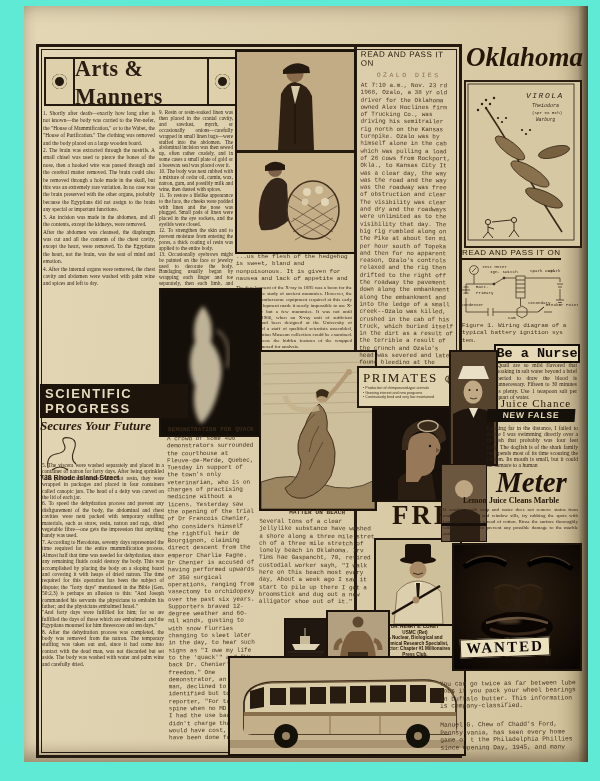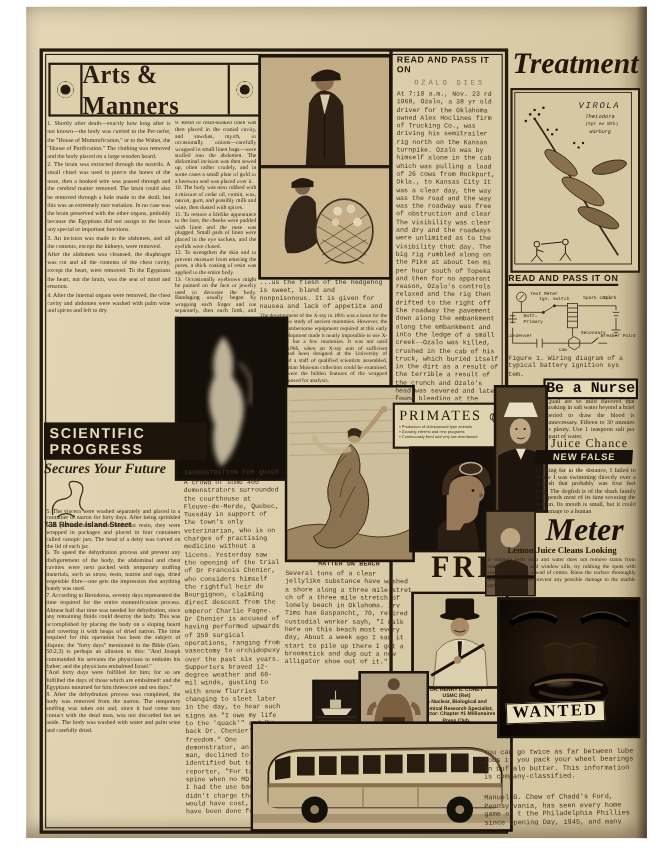--- a/index.html
+++ b/index.html
@@ -1,16 +1,16 @@
 <!DOCTYPE html>
 <html><head>
 <meta charset="utf-8">
 <style>
   html,body{margin:0;padding:0;background:#0b0907;}
-  #stage{position:relative;width:600px;height:781px;background:#ffffff;overflow:hidden;
+  #stage{position:relative;width:600px;height:781px;background:#5eead4;overflow:hidden;
          font-family:"Liberation Serif",serif;color:#2b1d11;}
   .abs{position:absolute;}
   #paper{position:absolute;left:24px;top:6px;width:564px;height:756px;
          background:linear-gradient(100deg,#e3d7b6 0%,#dbcda9 55%,#d2c39c 100%);
          box-shadow:inset -14px 0 18px rgba(60,40,20,.35), inset 0 -10px 14px rgba(60,40,20,.25);}
   #mainframe{position:absolute;left:36px;top:44px;width:420px;height:708px;
              border:3px solid #241a10;}
   #mainframe::before{content:"";position:absolute;inset:2px;border:1px solid #241a10;pointer-events:none;}
   .vrule{background:#241a10;}
   
@@ -35,21 +35,21 @@
                   letter-spacing:.5px;transform:scaleY(1.08);}
   .photo{border:2px solid #1c130b;overflow:hidden;background:#221910;}
   .photo svg{display:block;}
   .banner{background:#1d140c;color:#e7dcbd;font-family:"Liberation Sans",sans-serif;
           font-weight:bold;font-size:13px;letter-spacing:1.5px;padding:2px 5px;display:inline-block;}
   .tagline{font-family:Liberation Serif, serif;font-style:italic;font-weight:bold;font-size:13px;}
   .rayname{font-family:"DejaVu Sans",sans-serif;font-weight:bold;font-size:25px;letter-spacing:1px;color:#231708;}
   .address{font-family:"Liberation Sans",sans-serif;font-weight:bold;font-size:7px;}
   .treatment{font-family:"Liberation Serif",serif;font-style:italic;font-weight:bold;
              font-size:27px;color:#241708;}
-  .readpass{font-family:"Liberation Sans",sans-serif;font-weight:bold;font-size:8px;
+  .readpass{font-family:"Liberation Sans",sans-serif;font-weight:normal;font-size:8px;
             letter-spacing:.6px;color:#241708;border-bottom:2px solid #241708;padding-bottom:1px;}
   .ozalosub{font-family:"Liberation Mono",monospace;font-size:6.5px;letter-spacing:2.5px;
             color:#8a6f4e;text-align:center;}
   .primatesbox{border:2px solid #241a10;background:#e0d4b0;padding:2px 4px;}
   .primates-title{font-family:"Liberation Serif",serif;font-size:13px;letter-spacing:1.5px;color:#241708;}
   .pbullet{font-family:"Liberation Sans",sans-serif;font-size:3.6px;line-height:4.6px;color:#3a2b1a;}
   .pbullet::before{content:"▪ ";}
   .freetxt{font-family:"Liberation Serif",serif;font-weight:bold;font-size:27px;
            letter-spacing:3px;color:#241708;transform:scaleY(1.05);}
   .coreycap{font-family:"Liberation Sans",sans-serif;font-weight:bold;font-size:4.6px;
@@ -309,21 +309,21 @@
       <rect x="14" y="58" width="212" height="18" fill="#c3b08a"></rect>
       <circle cx="56" cy="78" r="12" fill="#14100a"></circle>
         <circle cx="56" cy="78" r="4" fill="#9a8562"></circle>
       <circle cx="188" cy="78" r="12" fill="#14100a"></circle>
         <circle cx="188" cy="78" r="4" fill="#9a8562"></circle>
       <line x1="100" y1="58" x2="100" y2="76" stroke="#8a6f4c" stroke-width="1"></line>
       <line x1="150" y1="58" x2="150" y2="76" stroke="#8a6f4c" stroke-width="1"></line>
     </svg>
   </div>
 
-  <div class="abs treatment" style="left:466px;top:42px;">Treatment</div>
+  <div class="abs treatment" style="left:466px;top:42px;">Oklahoma</div>
 
   <div class="abs" style="left:464px;top:80px;width:114px;height:164px;border:2px solid #2b1d11;background:#d6c8a3;">
     <svg width="110" height="160" viewBox="0 0 110 160">
       <rect x="2" y="2" width="106" height="156" fill="none" stroke="#2b1d11" stroke-width="0.8"></rect>
       <g>
         <path d="M96 150 Q70 110 52 78 Q36 50 20 26" stroke="#3a2a18" stroke-width="1.6" fill="none"></path>
         <ellipse cx="64" cy="92" rx="22" ry="7" transform="rotate(32 64 92)" fill="#8a714d" stroke="#2b1d11" stroke-width="0.7"></ellipse>
         <ellipse cx="78" cy="116" rx="20" ry="6.5" transform="rotate(24 78 116)" fill="#7c6543" stroke="#2b1d11" stroke-width="0.7"></ellipse>
         <ellipse cx="44" cy="66" rx="18" ry="6" transform="rotate(38 44 66)" fill="#8a714d" stroke="#2b1d11" stroke-width="0.7"></ellipse>
         <ellipse cx="88" cy="70" rx="16" ry="5.5" transform="rotate(-14 88 70)" fill="#77603f" stroke="#2b1d11" stroke-width="0.7"></ellipse>
@@ -417,21 +417,21 @@
     <svg width="44" height="76" viewBox="0 0 44 76">
       <rect width="44" height="76" fill="#6b5640"></rect>
       <circle cx="22" cy="24" r="9" fill="#bfa682"></circle>
       <path d="M8 50 Q22 38 38 50 L38 76 L8 76 Z" fill="#2c1f13"></path>
       <rect y="58" width="44" height="3" fill="#17100a"></rect>
     </svg>
   </div>
 
   <div class="abs seeks" style="left:496px;top:466px;">Meter</div>
 
-  <div class="abs marblehead" style="left:444px;top:496px;width:134px;">Lemon Juice Cleans Looking</div>
+  <div class="abs marblehead" style="left:444px;top:496px;width:134px;">Lemon Juice Cleans Marble</div>
   <div class="abs serifsm" style="left:443px;top:507px;width:135px;height:34px;">If washing with soap and water does not remove stains from marble table tops and window sills, try rubbing the spots with lemon juice, using a wad of cotton. Rinse the surface thoroughly with clean water to prevent any possible damage to the marble surface.</div>
 
   <div class="abs photo" style="left:452px;top:543px;width:126px;height:124px;">
     <svg width="126" height="124" viewBox="0 0 126 124">
       <defs>
         <radialGradient id="gor" cx="50%" cy="45%" r="70%">
           <stop offset="0%" stop-color="#2e2114"></stop>
             <stop offset="60%" stop-color="#191008"></stop>
             <stop offset="100%" stop-color="#0a0604"></stop>
         </radialGradient>

